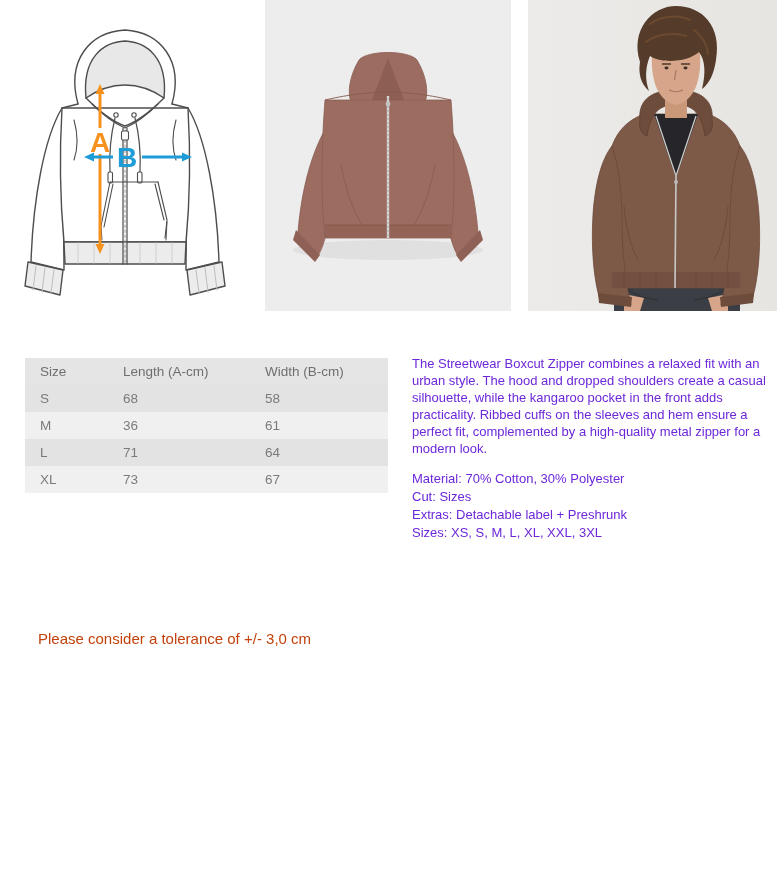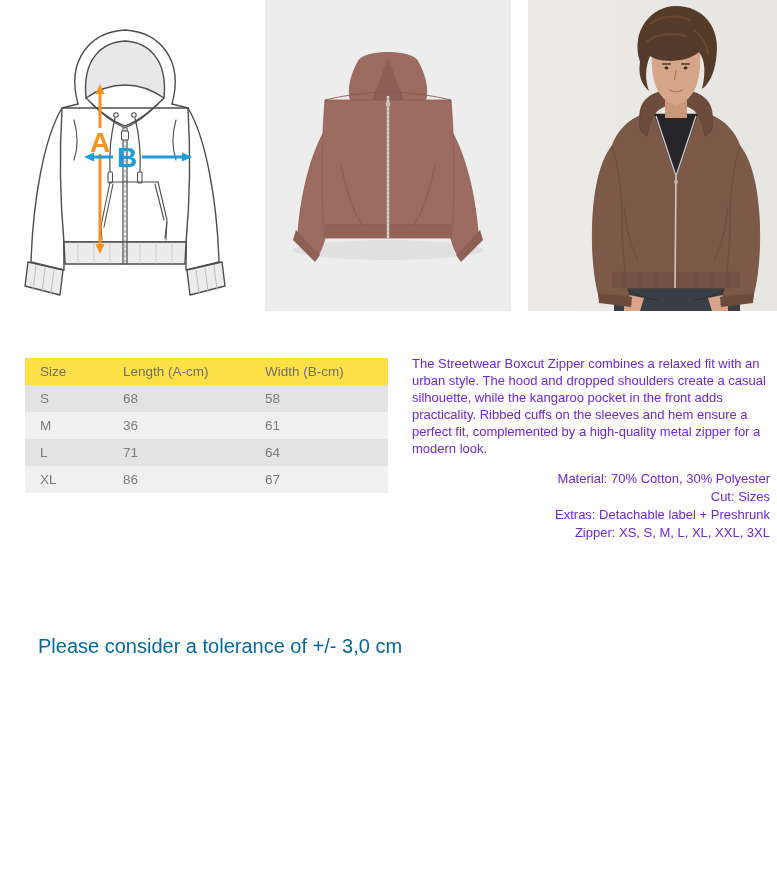--- a/index.html
+++ b/index.html
@@ -16,34 +16,34 @@
   table.size-table{
     position:absolute;left:25px;top:358px;width:363px;
     border-collapse:collapse;table-layout:fixed;
     font-size:13.5px;color:#7b7b7b;
   }
   table.size-table th,table.size-table td{
     height:27px;padding:0;font-weight:normal;text-align:left;
     white-space:nowrap;overflow:hidden;
   }
   table.size-table th:first-child,table.size-table td:first-child{padding-left:15px;}
-  table.size-table thead tr{background:#fde047;color:#6f6f6f;}
+  table.size-table thead tr{background:#e5e5e5;color:#6f6f6f;}
   table.size-table tbody tr:nth-child(odd){background:#e3e3e3;}
   table.size-table tbody tr:nth-child(even){background:#f0f0f0;}
 
   .description{
     position:absolute;left:412px;top:355px;width:358px;
     font-size:13px;line-height:17px;color:#6d28d9;
   }
   .description .specs{margin-top:13px;}
-  .description .specs div{line-height:18px;text-align:right;}
+  .description .specs div{line-height:18px;}
 
   .tolerance{
     position:absolute;left:38px;top:615px;
-    font-size:20px;color:#0369a1;
+    font-size:15px;color:#c2410c;
   }
 </style>
 </head>
 <body>
 
 <figure class="fig-measure">
   <svg viewBox="0 0 250 311">
     <g fill="none" stroke="#4d4d4d" stroke-width="1.4" stroke-linecap="round" stroke-linejoin="round">
 
       <path d="M 62,108 C 44,138 33,200 31,262 L 64,270 C 64,230 61,160 66,130" fill="#ffffff"></path>
@@ -207,29 +207,29 @@
       <td>36</td>
       <td>61</td>
     </tr>
     <tr>
       <td>L</td>
       <td>71</td>
       <td>64</td>
     </tr>
     <tr>
       <td>XL</td>
-      <td>86</td>
+      <td>73</td>
       <td>67</td>
     </tr>
   </tbody>
 </table>
 
 <div class="description">
   <p style="margin:0">The Streetwear Boxcut Zipper combines a relaxed fit with an urban style. The hood and dropped shoulders create a casual silhouette, while the kangaroo pocket in the front adds practicality. Ribbed cuffs on the sleeves and hem ensure a perfect fit, complemented by a high-quality metal zipper for a modern look.</p>
   <div class="specs">
     <div>Material: 70% Cotton, 30% Polyester</div>
     <div>Cut: Sizes</div>
     <div>Extras: Detachable label + Preshrunk</div>
-    <div>Zipper: XS, S, M, L, XL, XXL, 3XL</div>
+    <div>Sizes: XS, S, M, L, XL, XXL, 3XL</div>
   </div>
 </div>
 
 <p class="tolerance">Please consider a tolerance of +/- 3,0 cm</p>
 
 </body></html>

